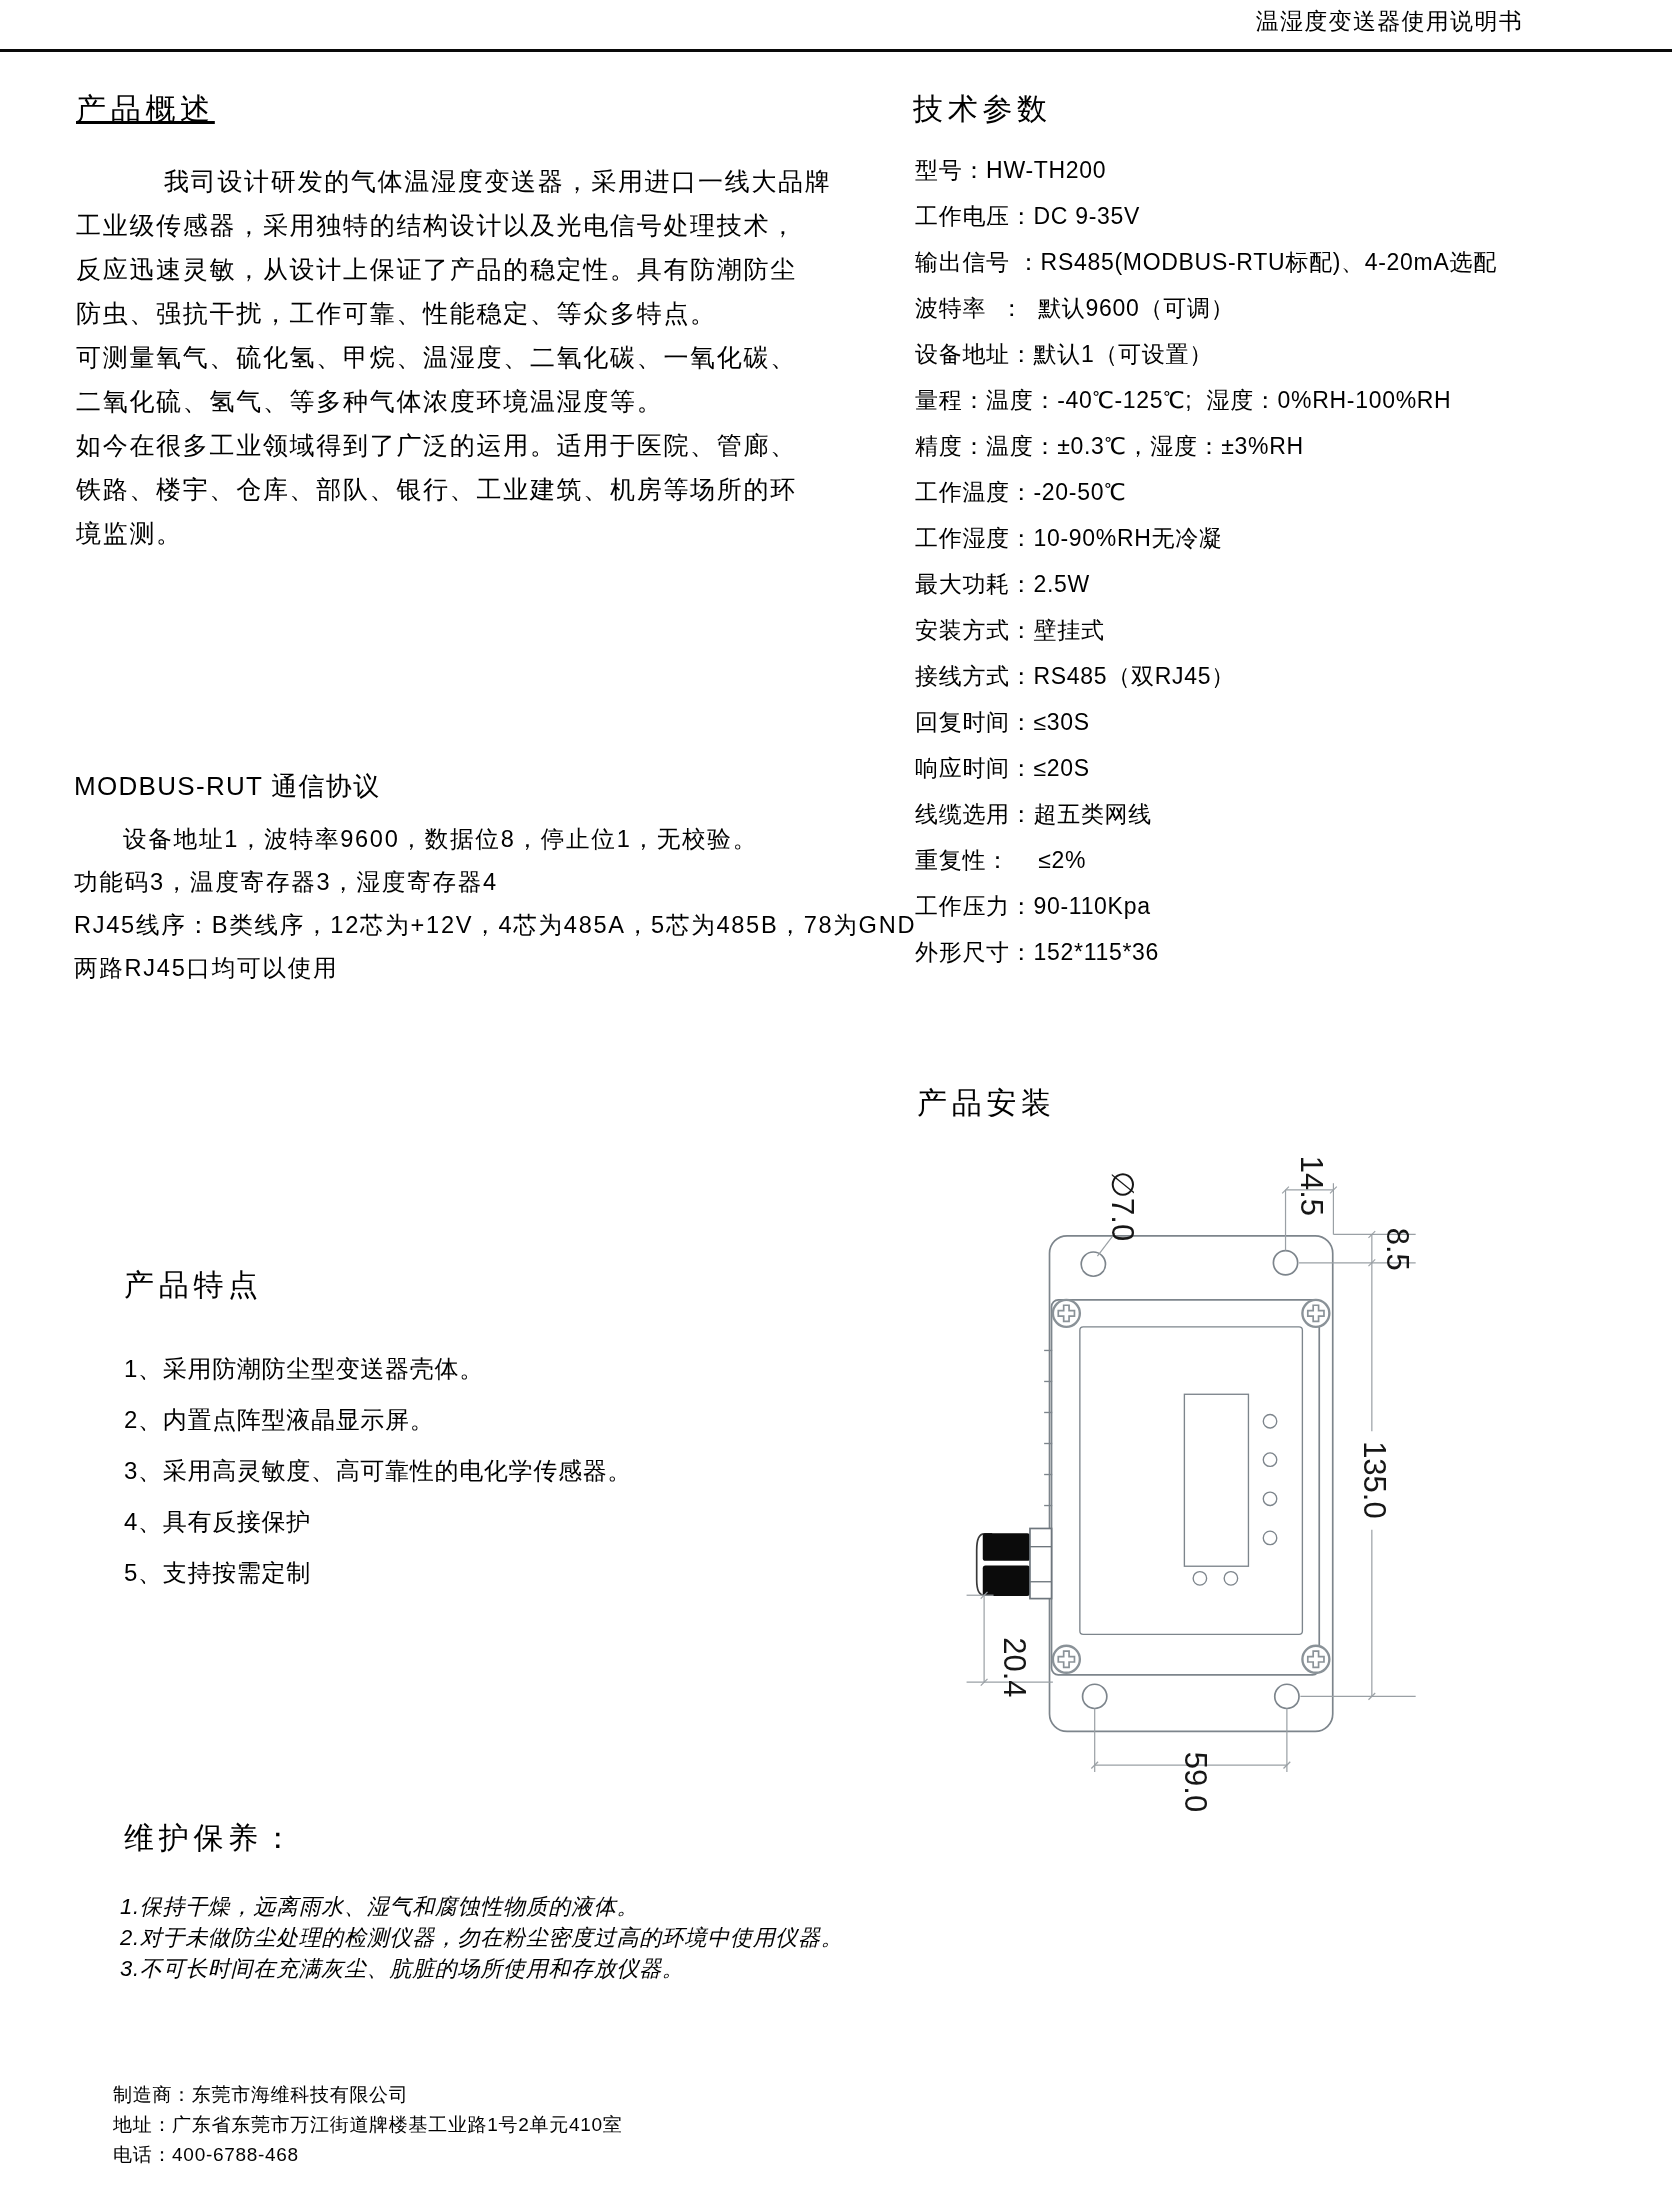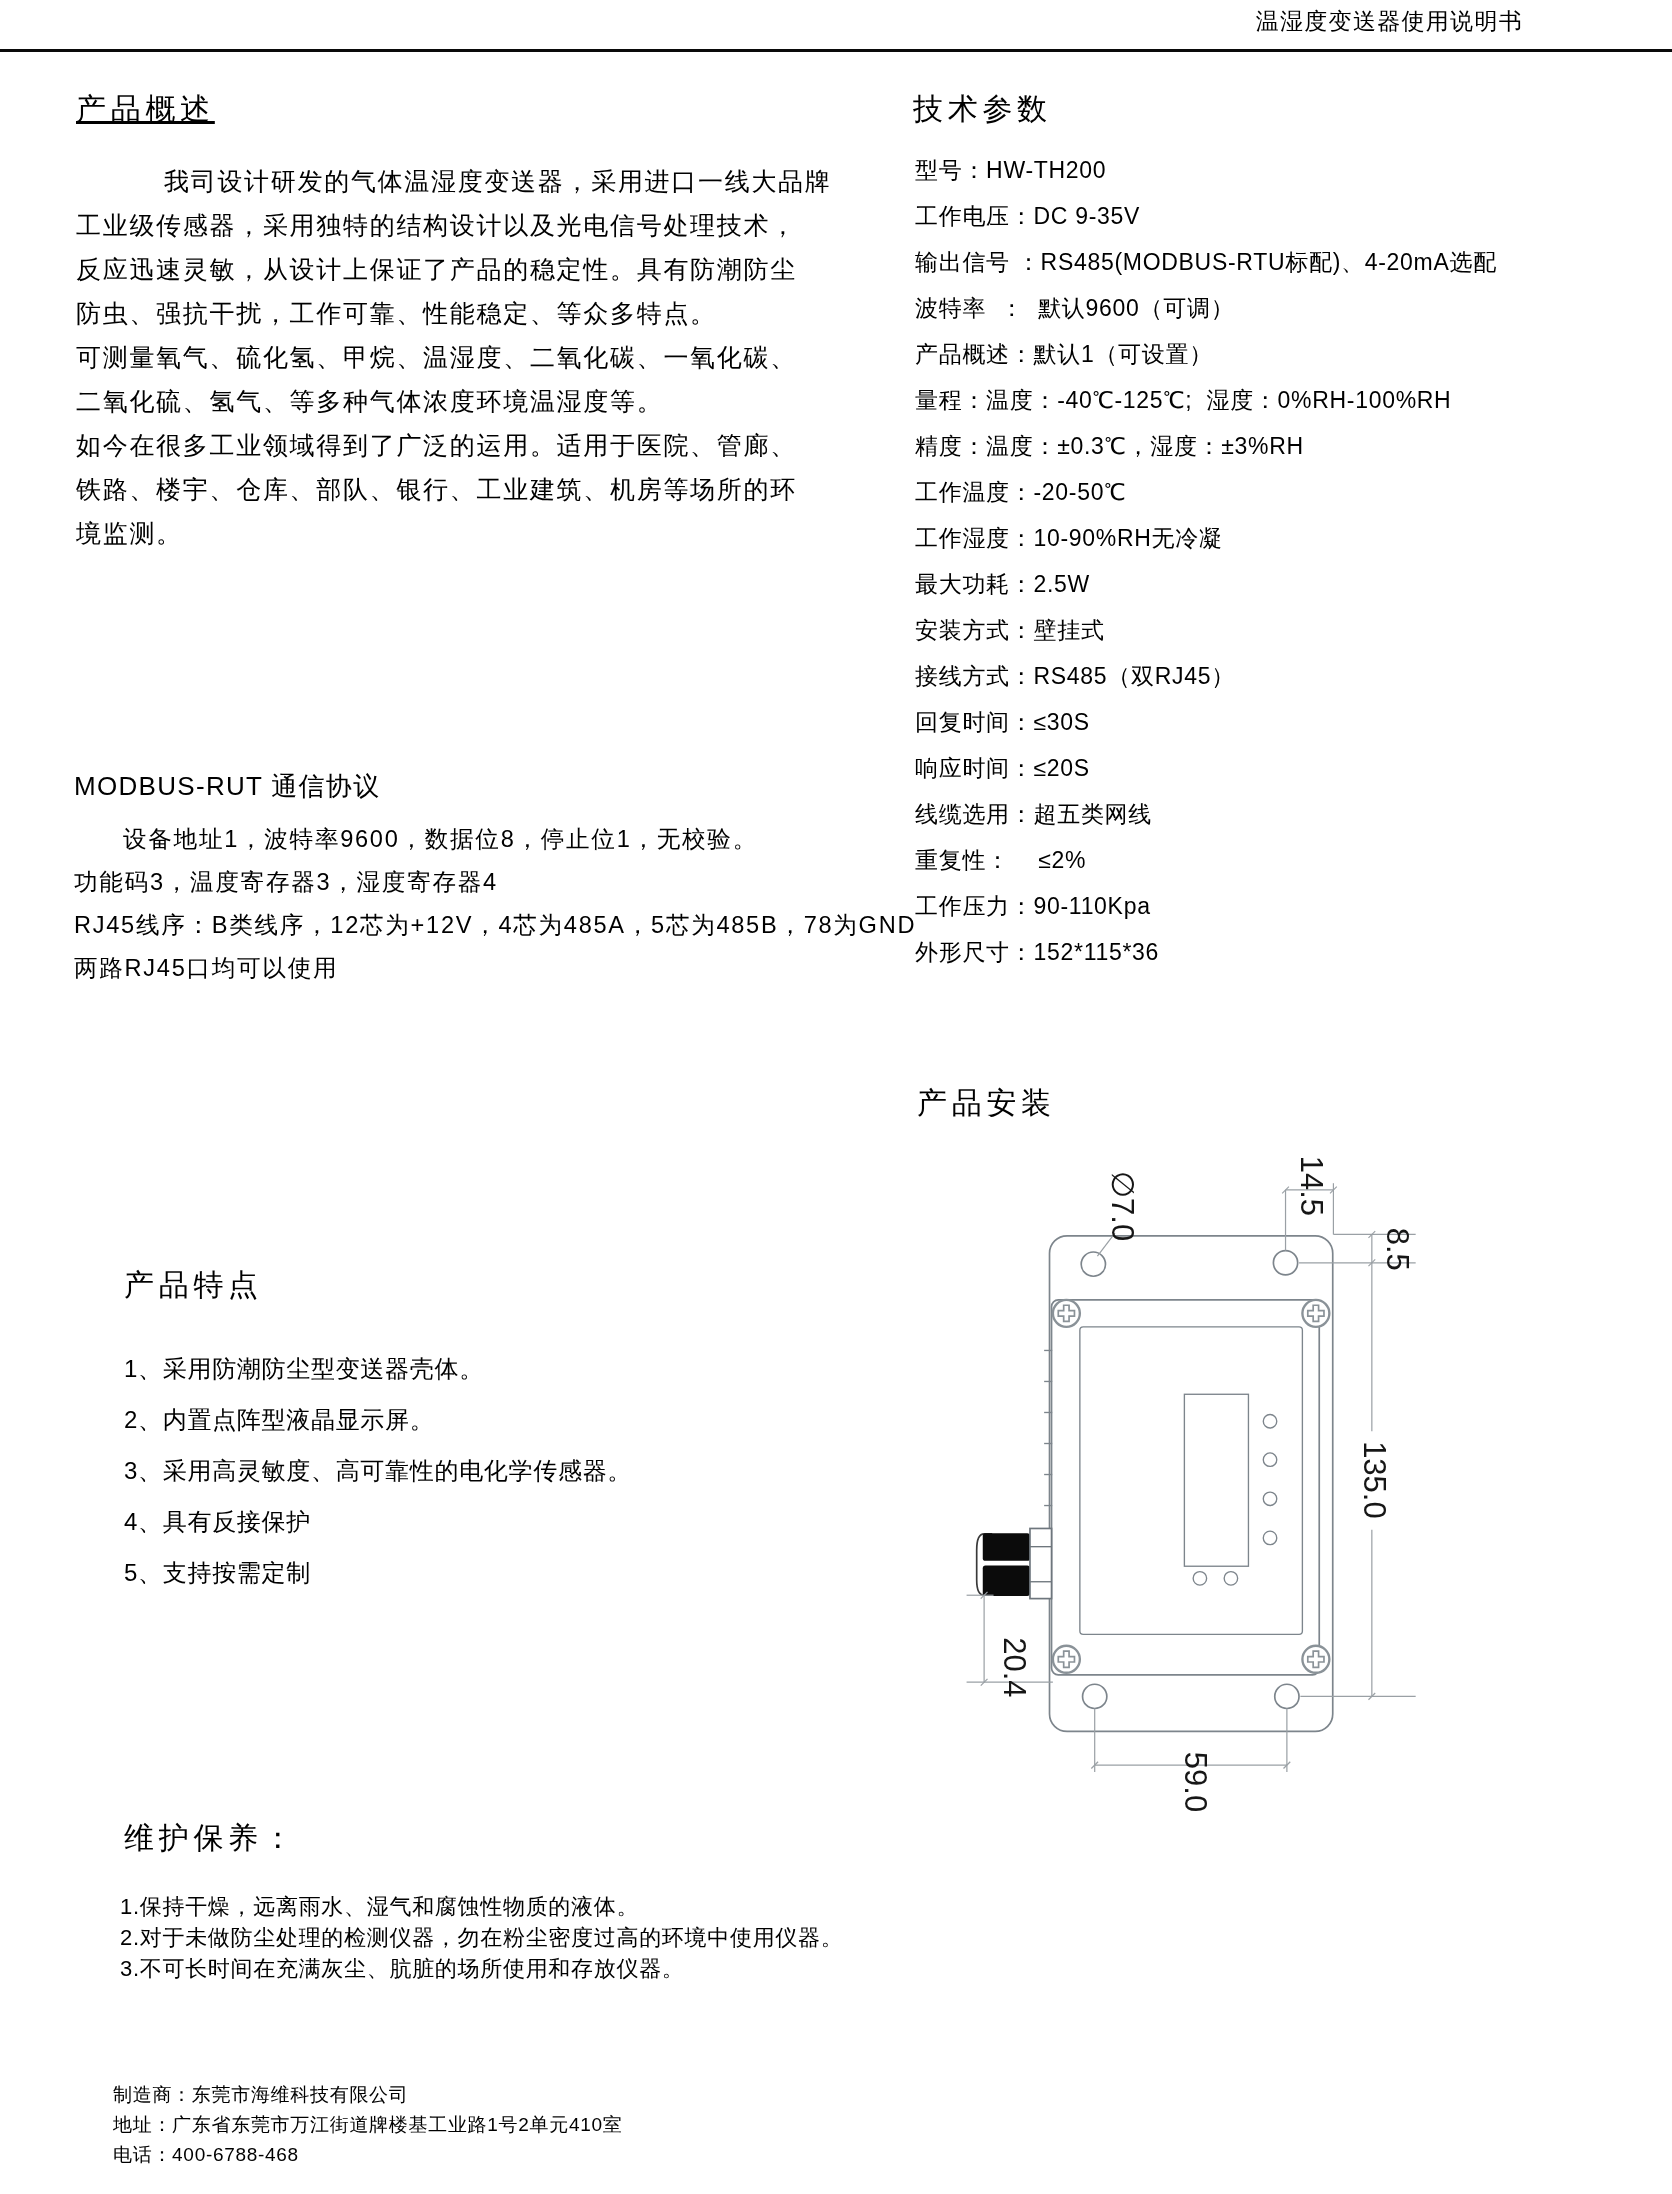--- a/index.html
+++ b/index.html
@@ -23,21 +23,21 @@
   .para .indent{padding-left:88px;}
   .modbus-title{
     position:absolute;font-size:26px;letter-spacing:1.3px;white-space:nowrap;
   }
   .modbus .pline{height:43px;line-height:43px;font-size:23.6px;}
   .modbus .indent{padding-left:49px;}
   .spec-list{position:absolute;font-size:23px;letter-spacing:0.7px;}
   .spec-list .spec-line{height:46px;line-height:46px;white-space:pre;}
   .feature-list{position:absolute;font-size:24px;letter-spacing:0.7px;}
   .feature-list .feat-line{height:51px;line-height:51px;white-space:pre;}
-  .maint-list{position:absolute;font-size:22px;letter-spacing:0.7px;}
+  .maint-list{position:absolute;font-size:22px;letter-spacing:0.7px;font-style:italic;}
   .maint-list .maint-line{height:31px;line-height:31px;white-space:pre;}
   .footer{position:absolute;font-size:19px;letter-spacing:0.7px;font-weight:500;}
   .footer .foot-line{height:30px;line-height:30px;white-space:pre;}
   svg text.dim{
     font-family:"Liberation Sans",sans-serif;font-size:46px;font-weight:500;fill:#161616;
   }
 </style>
 </head>
 <body>
 
@@ -66,21 +66,21 @@
     <div class="pline">RJ45线序：B类线序，12芯为+12V，4芯为485A，5芯为485B，78为GND</div>
     <div class="pline">两路RJ45口均可以使用</div>
   </div>
 
   <div class="sec-title" style="left:913px;top:89px;">技术参数</div>
   <div class="spec-list" style="left:915px;top:147px;width:756px;">
     <div class="spec-line">型号：HW-TH200</div>
     <div class="spec-line">工作电压：DC 9-35V</div>
     <div class="spec-line">输出信号 ：RS485(MODBUS-RTU标配)、4-20mA选配</div>
     <div class="spec-line">波特率  ：  默认9600（可调）</div>
-    <div class="spec-line">产品概述：默认1（可设置）</div>
+    <div class="spec-line">设备地址：默认1（可设置）</div>
     <div class="spec-line">量程：温度：-40℃-125℃;  湿度：0%RH-100%RH</div>
     <div class="spec-line">精度：温度：±0.3℃，湿度：±3%RH</div>
     <div class="spec-line">工作温度：-20-50℃</div>
     <div class="spec-line">工作湿度：10-90%RH无冷凝</div>
     <div class="spec-line">最大功耗：2.5W</div>
     <div class="spec-line">安装方式：壁挂式</div>
     <div class="spec-line">接线方式：RS485（双RJ45）</div>
     <div class="spec-line">回复时间：≤30S</div>
     <div class="spec-line">响应时间：≤20S</div>
     <div class="spec-line">线缆选用：超五类网线</div>

